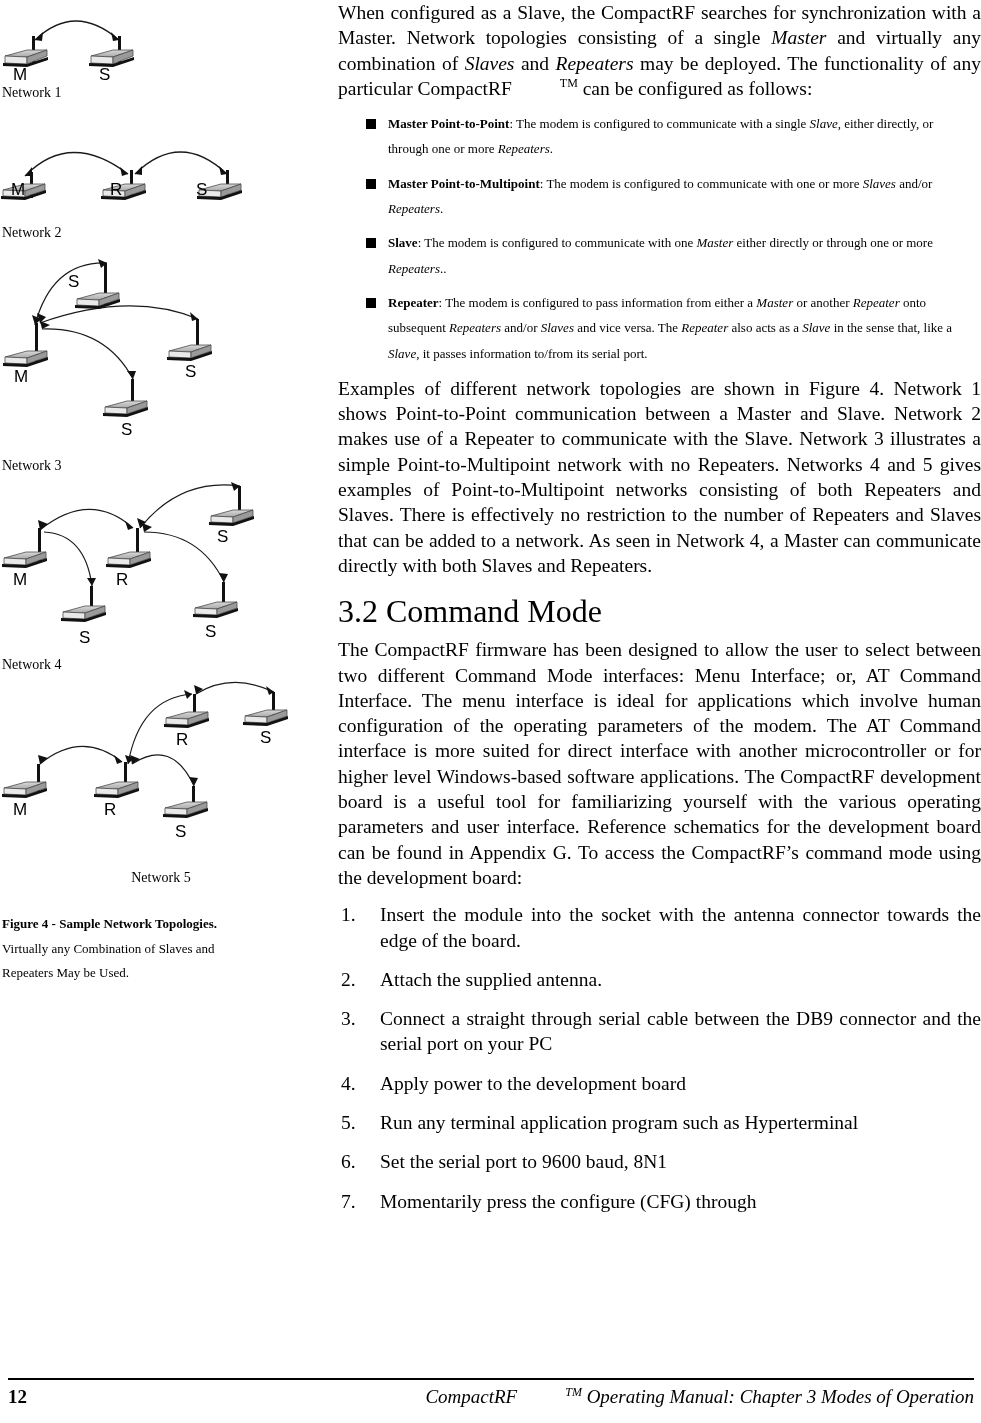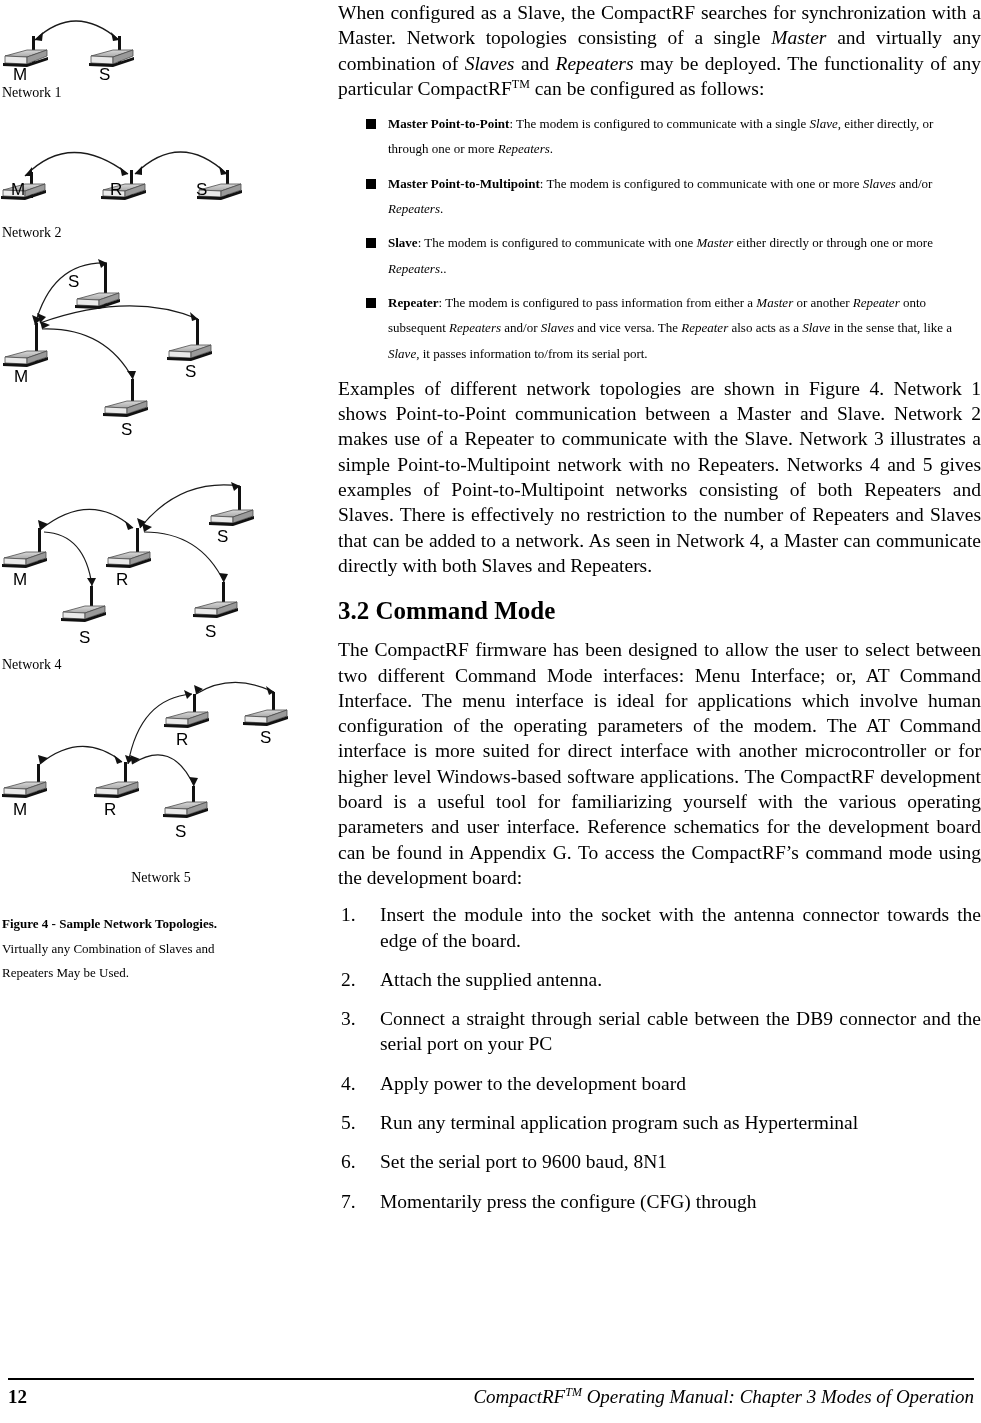--- a/index.html
+++ b/index.html
@@ -66,25 +66,26 @@
     line-height: 25.3px;
     text-align: justify;
     margin: 0 0 8px 0;
     hyphens: none;
   }
   .para i { font-style: italic; }
   sup.tm {
     font-size: 12px;
     vertical-align: super;
     line-height: 0;
+    margin-left: 48px;
   }
 
   h2.section-head {
-    font-size: 25px;
-    font-weight: bold;
+    font-size: 32px;
+    font-weight: normal;
     margin: 19px 0 12px 0;
     line-height: 28px;
     letter-spacing: 0px;
   }
 
   
   ul.bullets {
     list-style: none;
     margin: 10px 0 10px 0;
     padding: 0;
@@ -287,20 +288,21 @@
 
         <g>
           <rect x="131" y="124" width="3" height="32" fill="#111"></rect>
           <polygon points="105,152 127,146 147,146 127,153" fill="url(#topg)" stroke="#4d4d4d" stroke-width="0.8"></polygon>
           <polygon points="105,152 127,153 127,159 105,158" fill="#e9e9e9" stroke="#4d4d4d" stroke-width="0.8"></polygon>
           <polygon points="127,153 147,146 147,152 127,159" fill="#9a9a9a" stroke="#4d4d4d" stroke-width="0.8"></polygon>
           <polygon points="103,158 127,159 148,152 148,155 127,162 103,161" fill="#111"></polygon>
         </g>
         <text x="121" y="180" font-family="'Liberation Sans','DejaVu Sans',sans-serif" font-size="17">S</text>
       </svg>
+      <p class="net-caption">Network 3</p>
     </div>
 
     <div class="network-block" style="top:472px;">
       <svg class="net-svg" width="320" height="182" viewBox="0 0 320 182">
 
         <path d="M 40 58 Q 90 18 133 56" fill="none" stroke="#1a1a1a" stroke-width="1.2"></path>
         <polygon points="40,58 38,48 48,52" fill="#111"></polygon>
         <polygon points="133,56 125,49 128,58" fill="#111"></polygon>
 
         <path d="M 44 60 Q 85 62 92 114" fill="none" stroke="#1a1a1a" stroke-width="1.2"></path>

